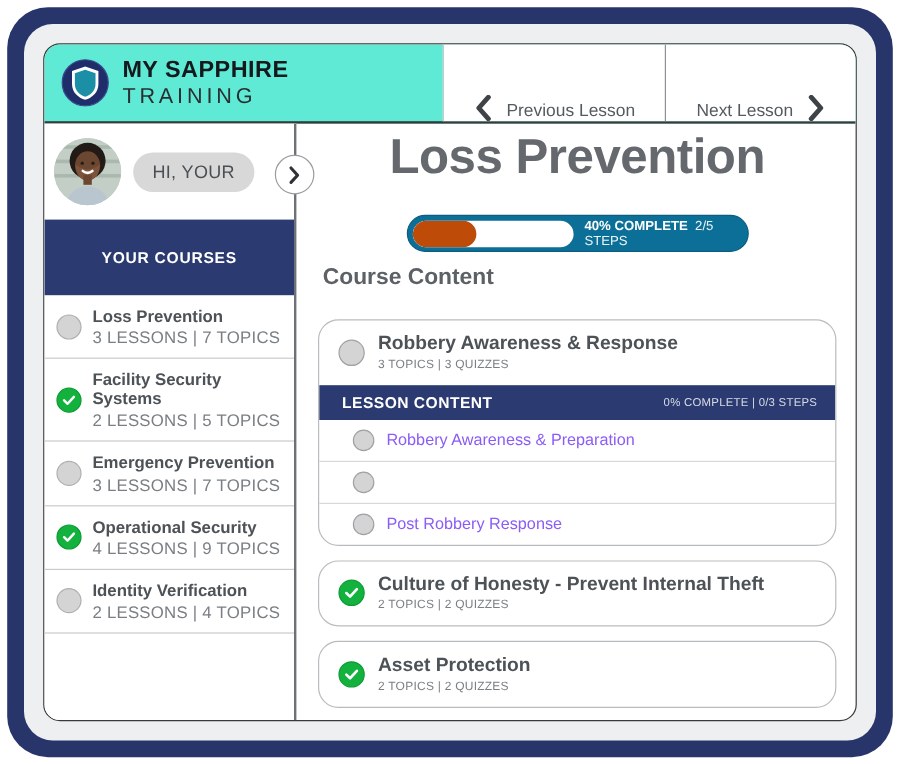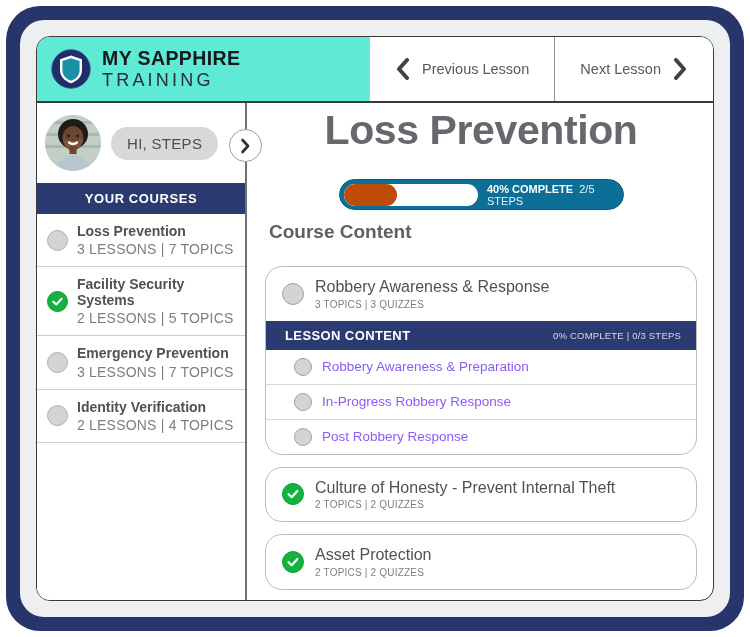--- a/index.html
+++ b/index.html
@@ -56,21 +56,21 @@
     font-size: 19.5px; font-weight: bold;
     letter-spacing: .4px; color: #15181c;
   }
   #brand-line2 {
     font-size: 18px; font-weight: 300;
     letter-spacing: 3.2px; color: #2a2d31;
     margin-top: 3px;
   }
   .nav-btn {
     flex: 1 1 auto;
-    display: flex; align-items: center; justify-content: center;
+    display: flex; align-items: flex-end; justify-content: center;
     gap: 12px;
     color: #555a5f; font-size: 14.5px;
     cursor: pointer; background: #ffffff;
   }
   #nav-prev { border-left: 1px solid #c6c8ca; border-right: 1px solid #8d9094; }
   .chev { width: 15px; height: 22px; flex: 0 0 15px; }
 
   
   #body {
     position: absolute;
@@ -104,21 +104,21 @@
     padding: 8px 16px;
     font-size: 15px; color: #4a4f54;
     letter-spacing: .3px;
   }
   #your-courses {
     background: #2b3a70;
     color: #ffffff;
     font-size: 13px; font-weight: bold;
     letter-spacing: .6px;
     text-align: center;
-    padding: 8px 0;
+    padding: 24px 0;
   }
   .course-item {
     display: flex; align-items: center;
     padding: 9px 8px 9px 10px;
     border-bottom: 1px solid #c9cbcd;
     cursor: pointer;
     min-height: 53px;
   }
   .status-dot {
     width: 21px; height: 21px; border-radius: 50%;
@@ -218,21 +218,21 @@
     width: 22px; height: 22px; border-radius: 50%;
     flex: 0 0 22px; margin-right: 11px;
   }
   .mod-dot.incomplete { background: #d4d4d4; border: 1px solid #9fa2a5; }
   .mod-dot.complete {
     background: #13b23f; border: 1px solid #0d9c34;
     display: flex; align-items: center; justify-content: center;
   }
   .mod-dot.complete svg { width: 14px; height: 14px; }
   .mod-title {
-    font-size: 16px; font-weight: normal; color: #4d5257;
+    font-size: 16px; font-weight: bold; color: #4d5257;
     line-height: 1.1;
   }
   .mod-meta {
     font-size: 10px; color: #7a7f84; margin-top: 3px;
     letter-spacing: .2px;
   }
   .lesson-bar {
     background: #2b3a70;
     display: flex; align-items: center;
     justify-content: space-between;
@@ -317,21 +317,21 @@
                   <ellipse cx="28" cy="23" rx="10.5" ry="12" fill="#6b4630"></ellipse>
                   <path d="M18 22 q10 8 20 0 q0 12 -10 14 q-10 -2 -10 -14 Z" fill="#7d533a"></path>
                   <rect x="24.5" y="31" width="7" height="8" fill="#6b4630"></rect>
                   <path d="M10 56 q2 -14 18 -16 q16 2 18 16 Z" fill="#b9c6d0"></path>
                   <circle cx="23.5" cy="21" r="1.4" fill="#2b1d14"></circle>
                   <circle cx="32.5" cy="21" r="1.4" fill="#2b1d14"></circle>
                   <path d="M24 27.5 q4 3 8 0" fill="none" stroke="#ffffff" stroke-width="2.2" stroke-linecap="round"></path>
                 </g>
               </svg>
             </div>
-            <div id="greeting">HI, STEPS</div>
+            <div id="greeting">HI, YOUR</div>
           </div>
 
           <div id="your-courses" style="background: rgb(43, 58, 112);">YOUR COURSES</div>
 
           <div id="course-list">
               <div class="course-item">
                 <div class="status-dot incomplete"></div>
                 <div class="course-texts">
                   <div class="course-title">Loss Prevention</div>
                   <div class="course-meta">3 LESSONS | 7 TOPICS</div>
@@ -346,20 +346,31 @@
                 <div class="course-texts">
                   <div class="course-title">Facility Security Systems</div>
                   <div class="course-meta">2 LESSONS | 5 TOPICS</div>
                 </div>
               </div>
               <div class="course-item">
                 <div class="status-dot incomplete"></div>
                 <div class="course-texts">
                   <div class="course-title">Emergency Prevention</div>
                   <div class="course-meta">3 LESSONS | 7 TOPICS</div>
+                </div>
+              </div>
+              <div class="course-item">
+                <div class="status-dot complete">
+                  <svg viewBox="0 0 14 14">
+                    <path d="M2.6 7.2 L5.7 10.2 L11.4 4" fill="none" stroke="#ffffff" stroke-width="2.2" stroke-linecap="round" stroke-linejoin="round"></path>
+                  </svg>
+                </div>
+                <div class="course-texts">
+                  <div class="course-title">Operational Security</div>
+                  <div class="course-meta">4 LESSONS | 9 TOPICS</div>
                 </div>
               </div>
               <div class="course-item">
                 <div class="status-dot incomplete"></div>
                 <div class="course-texts">
                   <div class="course-title">Identity Verification</div>
                   <div class="course-meta">2 LESSONS | 4 TOPICS</div>
                 </div>
               </div>
             </div>
@@ -399,21 +410,20 @@
                 <div class="lesson-bar" style="background: rgb(43, 58, 112);">
                   <span class="lesson-bar-title">LESSON CONTENT</span>
                   <span class="lesson-bar-meta">0% COMPLETE | 0/3 STEPS</span>
                 </div>
                 <div class="lesson-row">
                   <div class="lesson-dot"></div>
                   <div class="lesson-title">Robbery Awareness &amp; Preparation</div>
                 </div>
                 <div class="lesson-row">
                   <div class="lesson-dot"></div>
-                  <div class="lesson-title">In-Progress Robbery Response</div>
                 </div>
                 <div class="lesson-row">
                   <div class="lesson-dot"></div>
                   <div class="lesson-title">Post Robbery Response</div>
                 </div>
               </div>
               <div class="module-card">
                 <div class="module-head">
                   <div class="mod-dot complete">
                     <svg viewBox="0 0 14 14">

